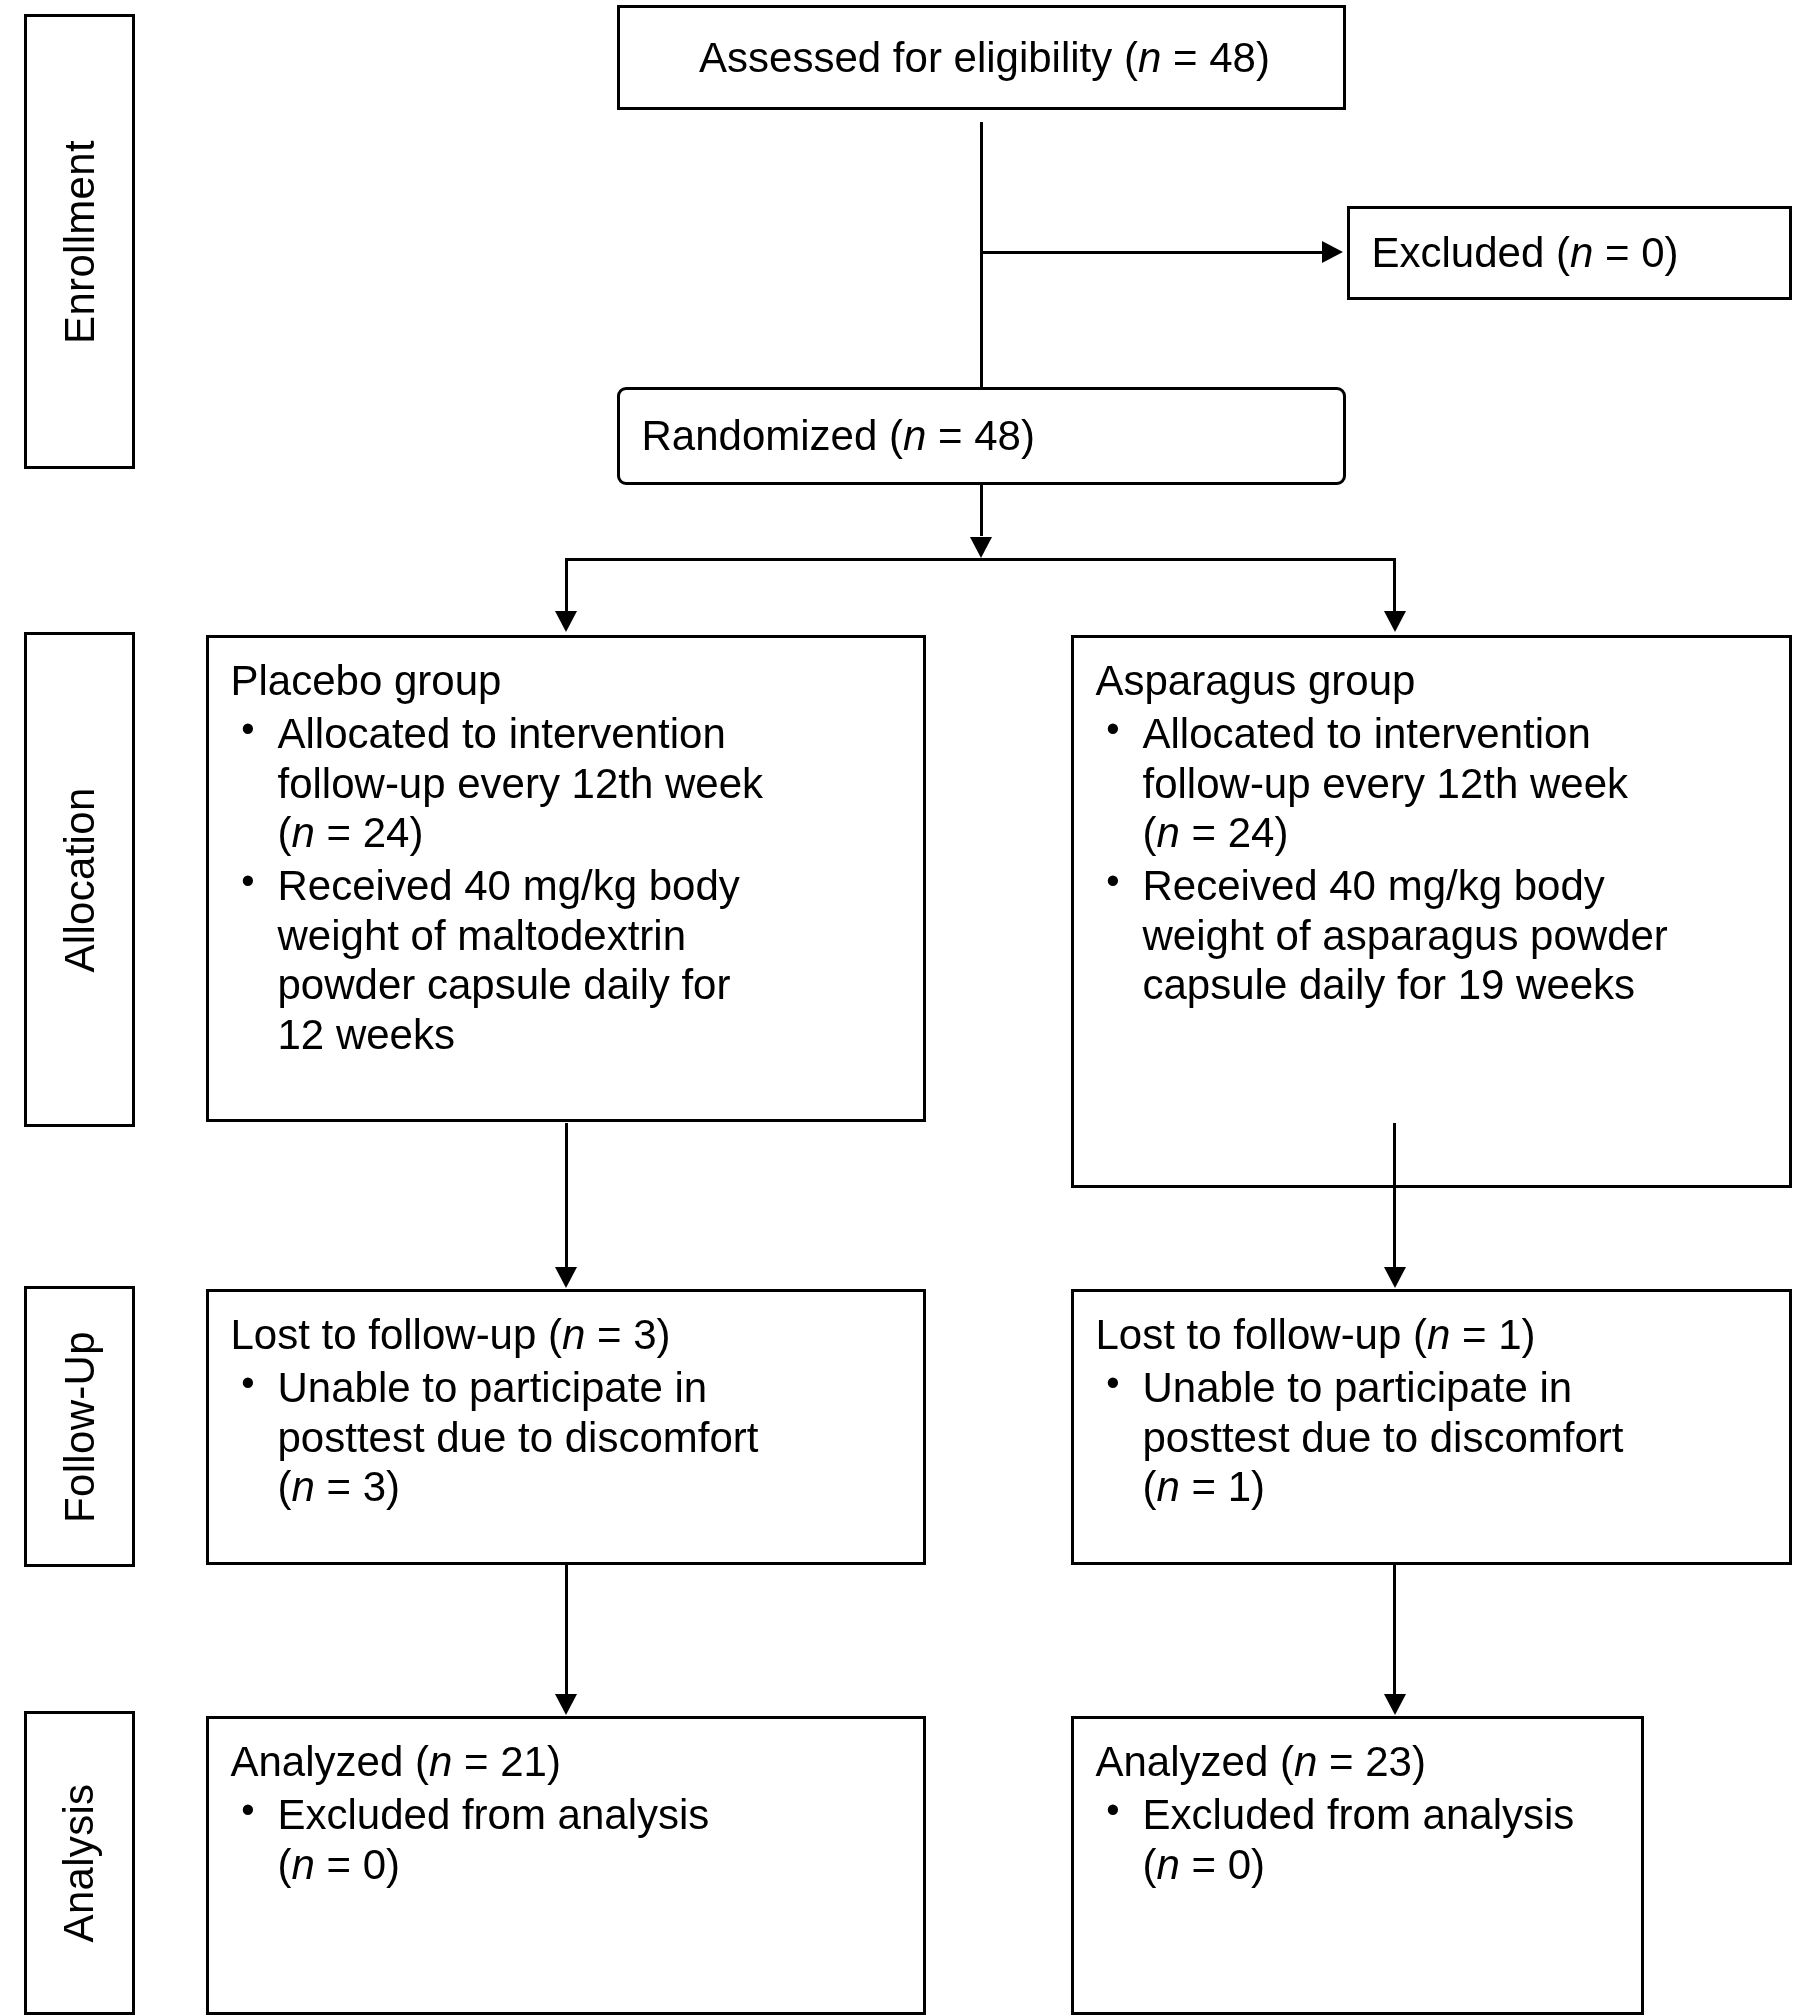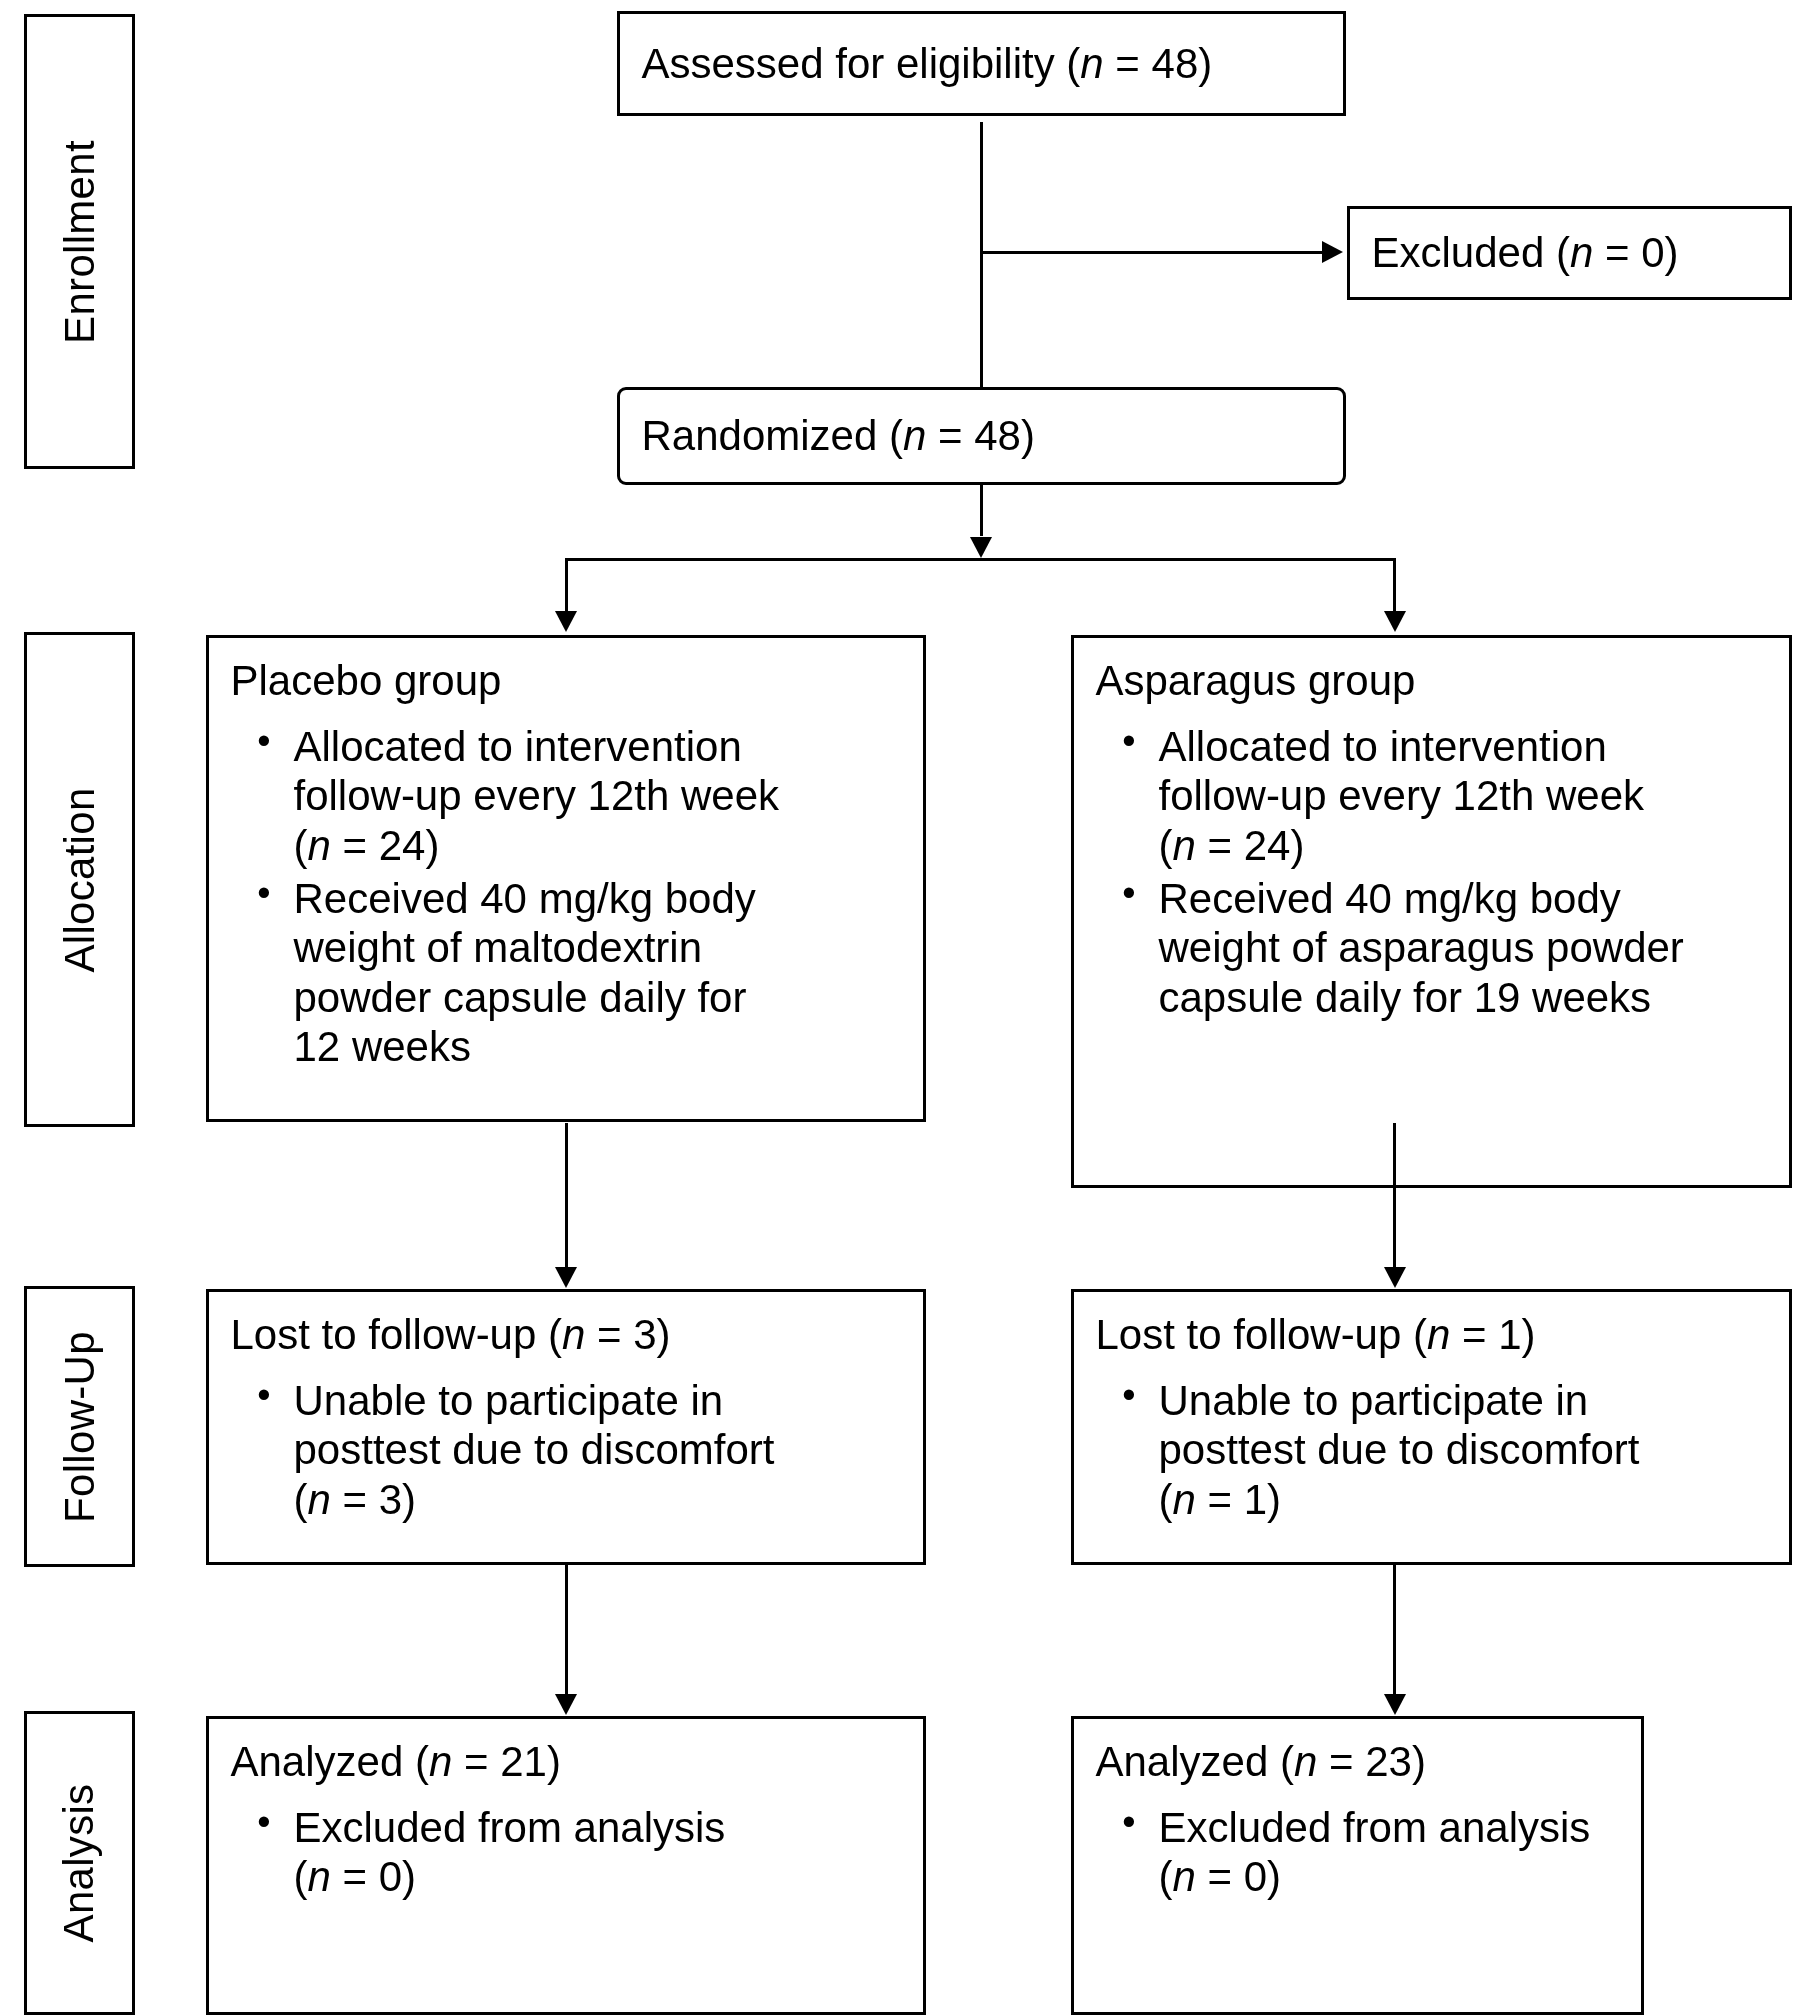--- a/index.html
+++ b/index.html
@@ -17,21 +17,21 @@
   .stagebox .vtext{transform:rotate(-90deg);white-space:nowrap;
                    font-size:42px;line-height:1;letter-spacing:0.3px;}
 
   
   .boxinner{position:absolute;left:21.5px;right:15.5px;top:18px;}
   .title{font-size:42px;line-height:1.18;white-space:nowrap;}
   .centered{position:absolute;left:21.5px;right:15.5px;top:50%;transform:translateY(-50%);
             font-size:42px;line-height:1.18;}
   em.n{font-style:italic;}
 
-  ul.bl{list-style:none;margin:16px;padding:0;}
+  ul.bl{list-style:none;margin:0;padding:0;}
   ul.bl li{position:relative;padding-left:47px;font-size:42px;line-height:1.18;
            margin-top:3.6px;}
   ul.bl li::before{content:"\2022";position:absolute;left:10.8px;top:-2.4px;font-size:38px;line-height:1.18;}
 
   
   .vline{position:absolute;width:3px;background:#000;}
   .hline{position:absolute;height:3px;background:#000;}
   .arrow-d{position:absolute;width:0;height:0;
            border-left:11.4px solid transparent;border-right:11.4px solid transparent;
            border-top:21.5px solid #000;}
@@ -53,21 +53,21 @@
   </div>
 
   <div class="stagebox" style="left:24px;top:1286px;width:111px;height:281px;">
     <span class="vtext">Follow-Up</span>
   </div>
 
   <div class="stagebox" style="left:24px;top:1711px;width:111px;height:304px;">
     <span class="vtext">Analysis</span>
   </div>
 
-  <div class="box" style="left:617px;top:11px;width:729px;height:105px;">
+  <div class="box" style="left:617px;top:5px;width:729px;height:105px;text-align:center;">
     <div class="centered">
       <span class="title"><span>Assessed for eligibility (</span><em class="n">n</em><span> = 48)</span></span>
     </div>
   </div>
 
   <div class="vline" style="left:980px;top:122px;height:268px;"></div>
 
   <div class="hline" style="left:980px;top:251px;width:342px;"></div>
   <div class="arrow-r" style="left:1322px;top:241px;"></div>
 

